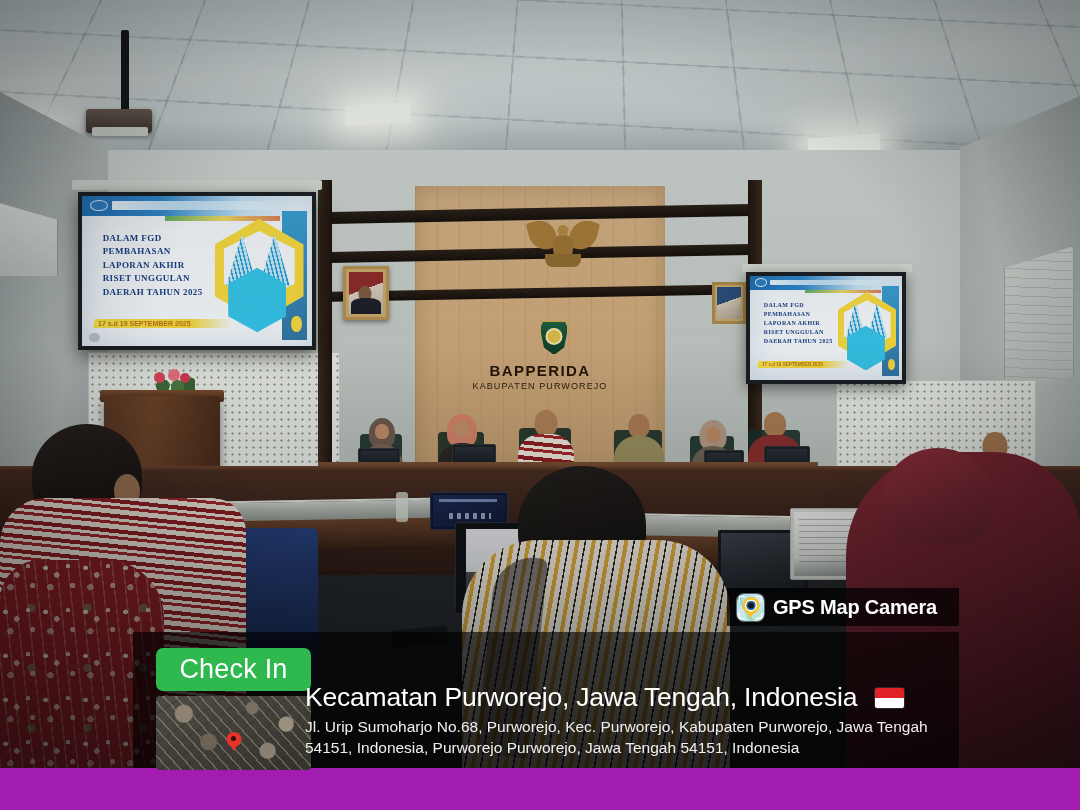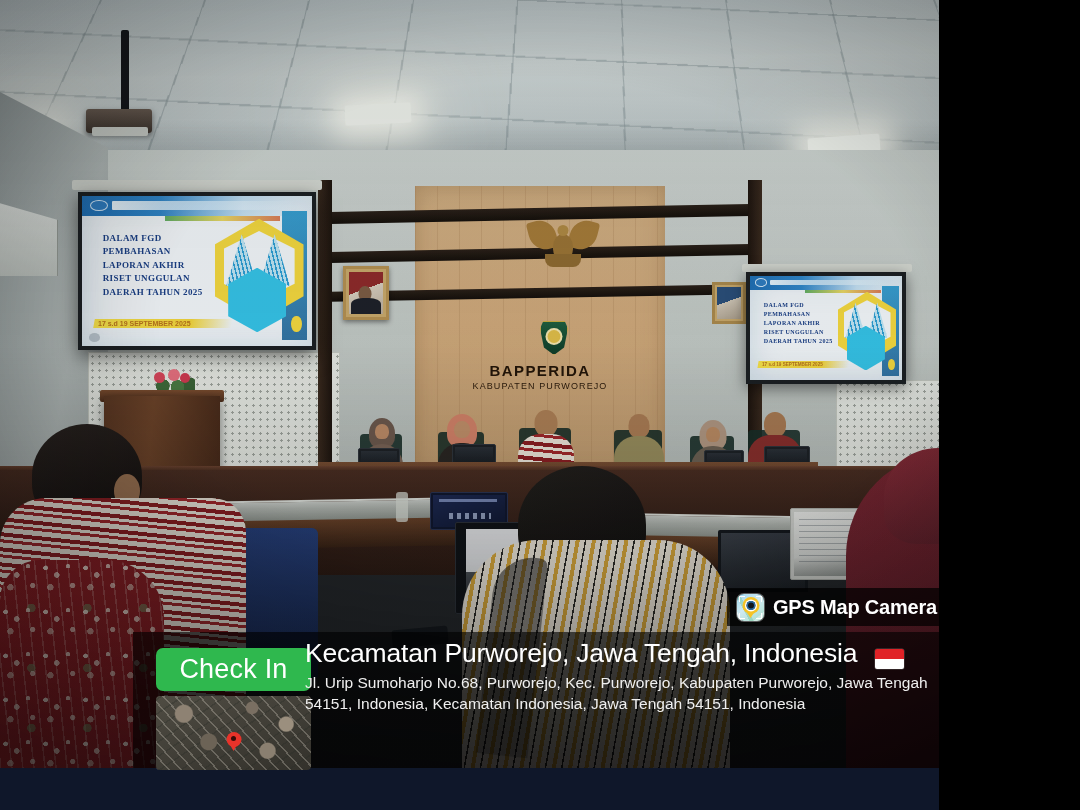--- a/index.html
+++ b/index.html
@@ -2,21 +2,21 @@
 <html><head>
 <meta charset="utf-8">
 <style>
   * { margin:0; padding:0; box-sizing:border-box; }
   html, body {
     width:1080px; height:810px;
     background:#000;
     font-family:"Liberation Sans", sans-serif;
     overflow:hidden;
   }
-  #stage { position:relative; width:939px; height:810px; background:#0f172a; overflow:hidden; }
+  #stage { position:relative; width:1080px; height:810px; background:#a21caf; overflow:hidden; }
 
   
   .photo { position:absolute; left:0; top:0; width:1080px; height:768px; overflow:hidden;
            background:#25282b; }
 
   
   .ceiling { position:absolute; left:0; top:0; width:1080px; height:200px;
     background:
       linear-gradient(178deg, #c9d4d6 0%, #d6dedd 35%, #c2cccd 70%, #aab4b5 100%);
   }
@@ -345,21 +345,21 @@
   .map-pin { position:absolute; left:50%; top:48%; transform:translateX(-50%);
     width:15px; height:15px; background:#e8332a; border-radius:50% 50% 50% 50%; }
   .map-pin:after { content:""; position:absolute; left:50%; top:10px; transform:translateX(-50%);
     width:0; height:0; border-left:5px solid transparent; border-right:5px solid transparent;
     border-top:9px solid #e8332a; }
   .map-pin:before { content:""; position:absolute; left:50%; top:4.5px; transform:translateX(-50%);
     width:5px; height:5px; background:#3a0c09; border-radius:50%; z-index:2; }
 
   .gps-right { position:absolute; left:172px; top:6px; width:648px; }
   .gps-title { color:#fff; font-size:26.5px; letter-spacing:-.2px; white-space:nowrap;
-    display:flex; align-items:flex-end; gap:18px; }
+    display:flex; align-items:center; gap:18px;margin-top:44px; }
   .id-flag { display:inline-block; width:29px; height:20px; border-radius:2px;
     background:linear-gradient(180deg,#e02227 0 50%, #ffffff 50% 100%);
     box-shadow:0 0 0 .5px rgba(255,255,255,.25); flex:0 0 auto; }
   .gps-addr { color:#efefef; font-size:15.5px; line-height:21px; margin-top:3px; }
   .gps-coords { color:#f2f2f2; font-size:17px; margin-top:2px; white-space:nowrap; }
 
   
   .bottom-bar { position:absolute; left:0; top:768px; width:1080px; height:42px;
     background:#000; display:flex; align-items:center; justify-content:center; }
   .bottom-text { color:#fff; font-family:"DejaVu Sans Mono", monospace;
@@ -629,18 +629,18 @@
       <div class="checkin">Check In</div>
       <div class="map-thumb">
         <div class="map-pin"></div>
       </div>
     </div>
     <div class="gps-right">
       <div class="gps-title">
         <span>Kecamatan Purworejo, Jawa Tengah, Indonesia</span>
         <span class="id-flag"></span>
       </div>
-      <div class="gps-addr">Jl. Urip Sumoharjo No.68, Purworejo, Kec. Purworejo, Kabupaten Purworejo, Jawa Tengah 54151, Indonesia, Kecamatan Indonesia, Jawa Tengah 54151, Indonesia</div>
+      <div class="gps-addr">Jl. Urip Sumoharjo No.68, Purworejo, Kec. Purworejo, Kabupaten Purworejo, Jawa Tengah 54151, Indonesia, Purworejo Purworejo, Jawa Tengah 54151, Indonesia</div>
     </div>
   </div>
 
 
 </div>
 
 </body></html>

